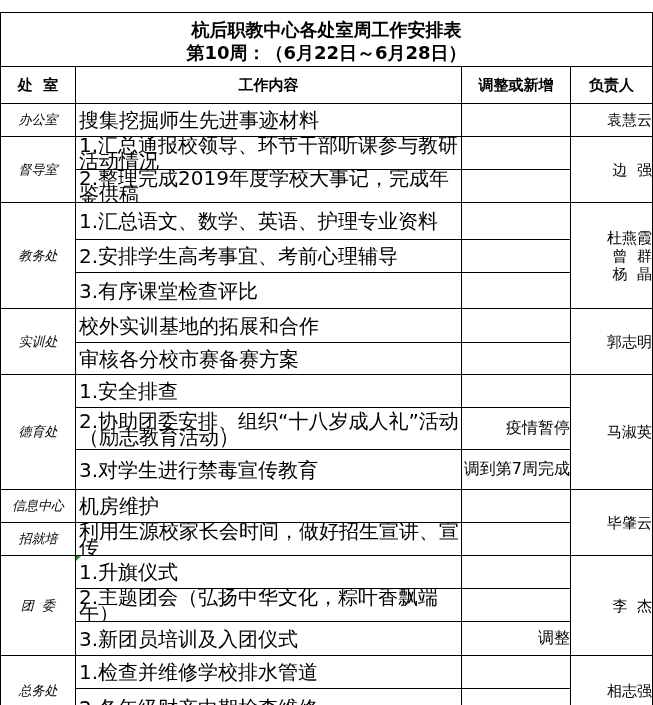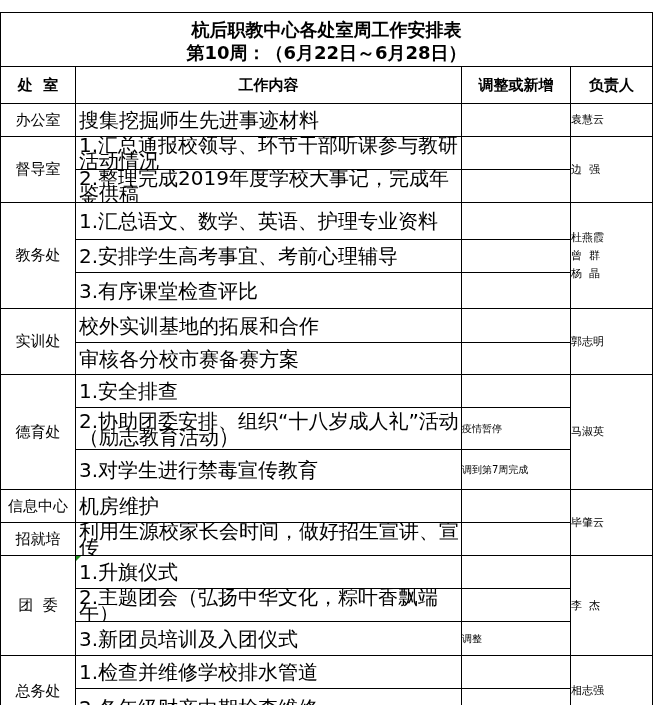--- a/index.html
+++ b/index.html
@@ -1,24 +1,24 @@
 <!DOCTYPE html>
 <html><head>
 <meta charset="utf-8">
 <style>
   html, body { margin:0; padding:0; background:#fff; }
   body { width:653px; height:705px; overflow:hidden; font-family:"DejaVu Sans", sans-serif; color:#000; }
   table { border-collapse:collapse; table-layout:fixed; width:652px; position:absolute; left:0; top:12px; }
   td { border:1px solid #000; padding:0; font-size:14px; vertical-align:middle; overflow:hidden; }
   .title { text-align:center; font-weight:bold; font-size:18px; line-height:23px; padding-top:3px; height:50px; }
   .hdr td { font-weight:bold; font-size:15px; text-align:center; height:36px;border-radius:15px; }
-  .dept { text-align:center; font-size:15px; }
+  .dept { text-align:center; font-size:13px;font-style:italic; }
   .content { text-align:left; padding-left:3px; font-size:20px; line-height:16px; }
-  .adj { text-align:left; font-size:10px; }
-  .owner { text-align:left; font-size:11px; line-height:18px; }
+  .adj { text-align:right; font-size:16px; }
+  .owner { text-align:right; font-size:15px; line-height:18px; }
   .mark { position:absolute; width:0; height:0; border-top:5px solid #1c8f1c; border-right:5px solid transparent; }
 </style>
 </head>
 <body>
 
 <table>
   <colgroup>
     <col style="width:75px">
       <col style="width:386px">
       <col style="width:109px">

